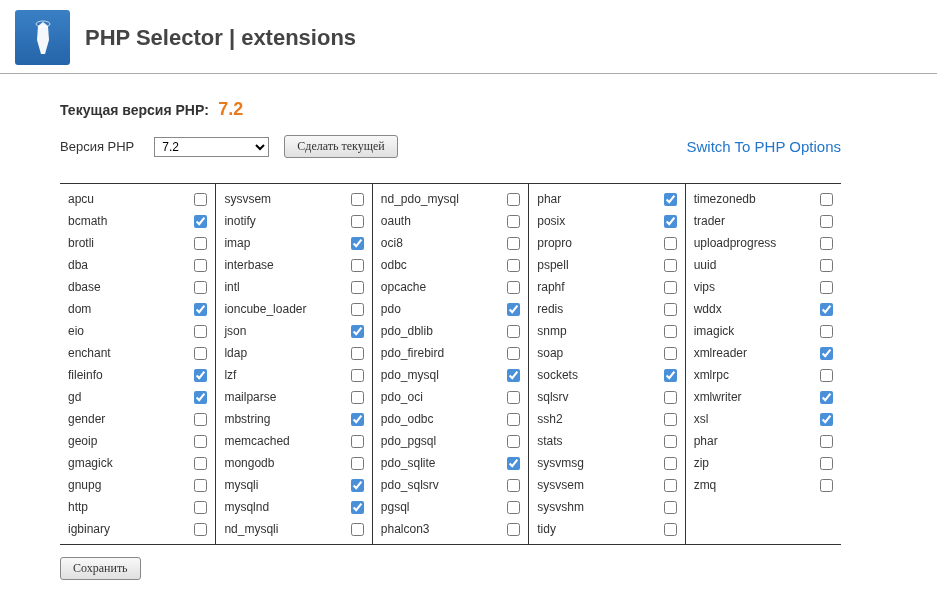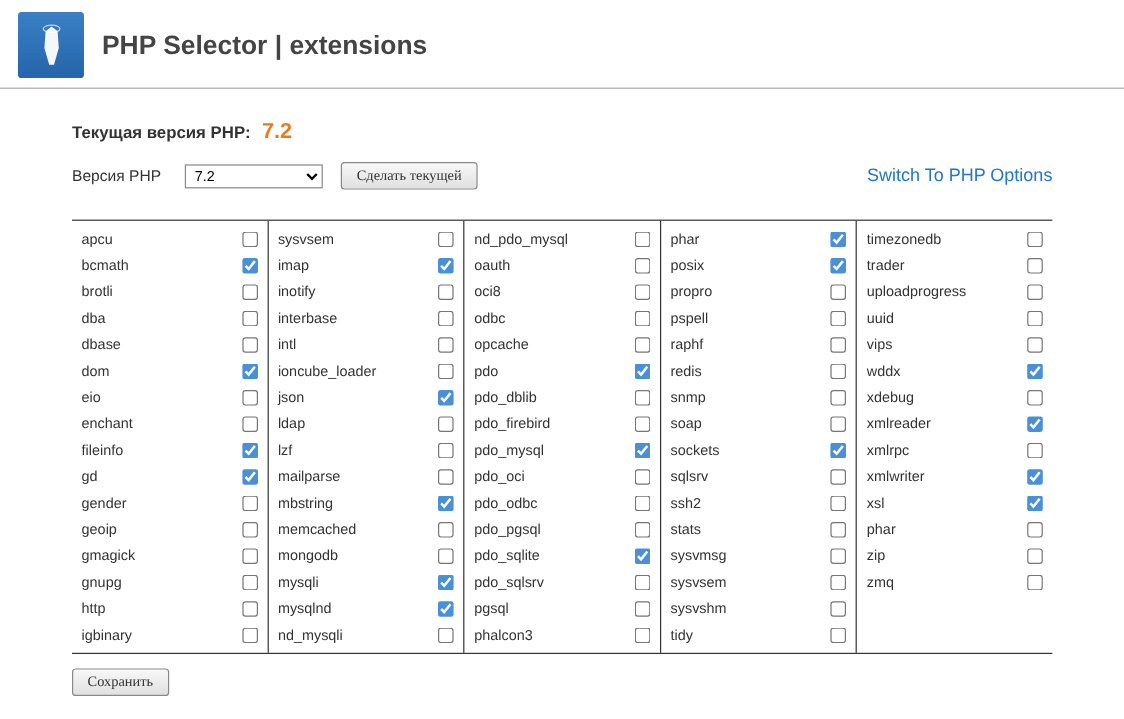--- a/index.html
+++ b/index.html
@@ -28,21 +28,21 @@
       margin-right: 15px;
       flex-shrink: 0;
     }
     .logo svg { width: 40px; height: 40px; }
     .page-title {
       font-size: 22px;
       font-weight: bold;
       color: #444;
     }
     .content {
-      padding: 25px 60px 20px 60px;
+      padding: 25px 96px 20px 60px;
     }
     .current-row {
       margin-bottom: 15px;
     }
     .current-label {
       font-weight: bold;
       font-size: 14px;
       color: #333;
     }
     .current-value {
@@ -215,26 +215,26 @@
           <span>igbinary</span>
           <input type="checkbox" style="">
         </div>
       </div>
       <div class="ext-col">
         <div class="ext-item">
           <span>sysvsem</span>
           <input type="checkbox" style="">
         </div>
         <div class="ext-item">
+          <span>inotify</span>
+          <input type="checkbox" style="">
+        </div>
+        <div class="ext-item">
           <span>imap</span>
           <input type="checkbox" checked="" style="">
-        </div>
-        <div class="ext-item">
-          <span>inotify</span>
-          <input type="checkbox" style="">
         </div>
         <div class="ext-item">
           <span>interbase</span>
           <input type="checkbox" style="">
         </div>
         <div class="ext-item">
           <span>intl</span>
           <input type="checkbox" style="">
         </div>
         <div class="ext-item">
@@ -433,21 +433,21 @@
         </div>
         <div class="ext-item">
           <span>vips</span>
           <input type="checkbox" style="">
         </div>
         <div class="ext-item">
           <span>wddx</span>
           <input type="checkbox" checked="" style="">
         </div>
         <div class="ext-item">
-          <span>xdebug</span>
+          <span>imagick</span>
           <input type="checkbox" style="">
         </div>
         <div class="ext-item">
           <span>xmlreader</span>
           <input type="checkbox" checked="" style="">
         </div>
         <div class="ext-item">
           <span>xmlrpc</span>
           <input type="checkbox" style="">
         </div>

